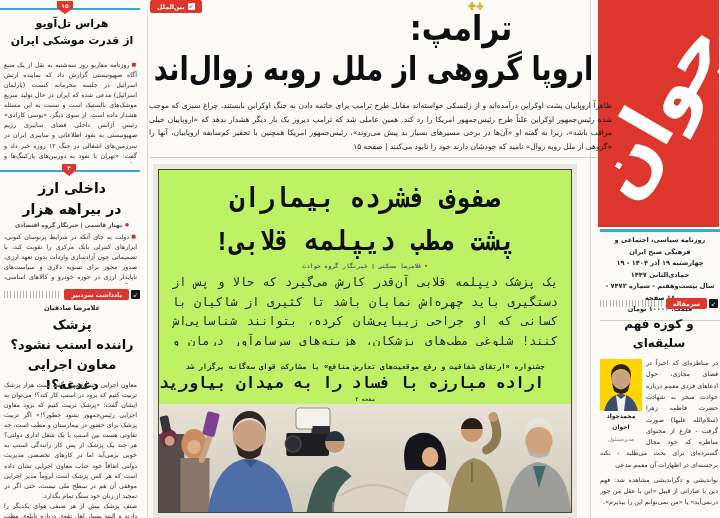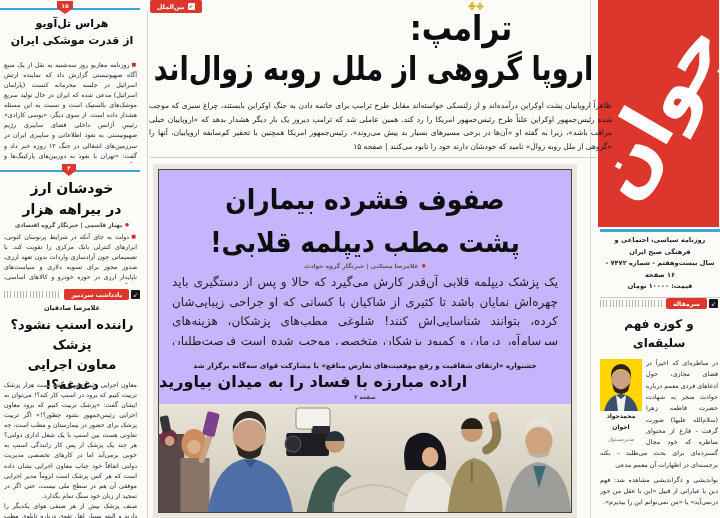--- a/index.html
+++ b/index.html
@@ -42,22 +42,22 @@
           font-weight:900;color:#0e0e10;letter-spacing:-1px;transform:scaleY(1.15);transform-origin:top;}
   .headline1{position:absolute;left:150px;top:50px;width:447px;text-align:center;font-size:27px;
              font-weight:900;color:#0e0e10;letter-spacing:-1.2px;white-space:nowrap;
              transform:scaleY(1.2);transform-origin:top;}
   .lead{position:absolute;left:133px;top:99px;width:463px;font-size:7.5px;line-height:1.82;
         text-align:justify;color:#17181c;margin-left:16px;}
   .divider-h{position:absolute;left:150px;top:157px;width:447px;border-top:1px solid #cfcdc5;}
   
   .center-box{position:absolute;left:153px;top:164px;width:424px;height:354px;background:#e9e7df;
               padding:5px;box-sizing:border-box;}
-  .center-inner{border:1.5px solid #46463f;background:#c4b5fd;height:100%;box-sizing:border-box;
-                position:relative;overflow:hidden;}
+  .center-inner{border:1.5px solid #46463f;background:#bef264;height:100%;box-sizing:border-box;
+                position:relative;overflow:hidden;font-family:Liberation Mono, monospace;}
   .cb-title{margin-top:9px;text-align:center;font-weight:900;font-size:25px;line-height:1.5;
             color:#0e0e10;letter-spacing:-1px;transform:scaleY(1.12);transform-origin:top;}
   .cb-byline{text-align:center;font-size:6px;color:#5a5a5a;margin-top:8px;font-weight:bold;}
   .byline-dot::before{content:"●";color:#c62f26;font-size:4.5px;margin-left:3px;vertical-align:1px;}
   .cb-body{margin:4px 13px 16px;font-size:12px;line-height:1.64;text-align:justify;color:#1d1e22;
            height:72px;overflow:hidden;}
   .cb-kicker{text-align:center;font-size:7.2px;font-weight:bold;margin-top:6px;color:#17181c;}
   .cb-sub{text-align:left;font-size:16px;font-weight:900;margin-top:2px;color:#0e0e10;letter-spacing:-.5px;}
   .cb-page{text-align:center;font-size:5.4px;font-weight:bold;margin-top:3px;color:#333;}
   .cb-photo{position:absolute;left:0;right:0;bottom:0;height:108px;}
@@ -80,20 +80,21 @@
 
   <div class="vdiv" style="left:147px;top:10px;"></div>
   <div class="vdiv" style="left:590px;"></div>
 
   <div class="logo-block">
     <div class="logo-text">جوان</div>
   </div>
 
   <div class="masthead-box">
     <div>روزنامه سیاسی، اجتماعی و فرهنگی صبح ایران</div>
+    <div>چهارشنبه ۱۹ آذر ۱۴۰۴ - ۱۹ جمادی‌الثانی ۱۴۴۷</div>
     <div>سال بیست‌وهفتم - شماره ۷۴۷۲ - ۱۶ صفحه</div>
     <div>قیمت: ۱۰۰۰۰ تومان</div>
   </div>
 
   <div class="editorial">
     <div class="badge-row">
       <span class="blk-icon">↙</span>
       <span class="red-badge">سرمقاله</span>
       <span class="hatch"></span>
     </div>
@@ -228,36 +229,36 @@
     <div class="lc-title" style="top:16px;font-size:11px;line-height:1.5;">
       <div>هراس تل‌آویو</div>
       <div>از قدرت موشکی ایران</div>
     </div>
     <div class="lc-body red-sq" style="top:60px;height:103px;">روزنامه معاریو روز سه‌شنبه به نقل از یک منبع آگاه صهیونیستی گزارش داد که نماینده ارتش اسرائیل در جلسه محرمانه کنست (پارلمان اسرائیل) مدعی شده که ایران در حال تولید سریع موشک‌های بالستیک است و نسبت به این مسئله هشدار داده است. از سوی دیگر، «یوسی کارادی» رئیس آژانس داخلی فضای سایبری رژیم صهیونیستی به نفوذ اطلاعاتی و سایبری ایران در سرزمین‌های اشغالی در جنگ ۱۲ روزه خبر داد و گفت: «تهران با نفوذ به دوربین‌های پارکینگ‌ها و دیگر دوربین‌های جاده‌ای حرکت شخصیت‌های مهم اسرائیلی را زیر نظر گرفت تا عملیات‌هایی برای هدف قرار دادن و آسیب رساندن به آنها طراحی کند»</div>
 
     <div class="lc-line" style="top:170px;"></div>
     <div class="diamond" style="left:62px;top:164px;width:14px;height:12px;font-size:5.5px;line-height:8px;">۴</div>
 
     <div class="lc-title" style="top:178px;font-size:14px;line-height:1.5;">
-      <div>خودشان ارز</div>
+      <div>داخلی ارز</div>
       <div>در بیراهه هزار</div>
     </div>
     <div class="lc-byline byline-dot" style="top:222px;">بهناز قاسمی | خبرنگار گروه اقتصادی</div>
     <div class="lc-body red-sq" style="top:232px;height:52px;">دولت به جای آنکه در شرایط پرنوسان کنونی، ابزارهای کنترلی بانک مرکزی را تقویت کند، با تصمیماتی چون آزادسازی واردات بدون تعهد ارزی، صدور مجوز برای تسویه دلاری و سیاست‌های ناپایدار ارزی در حوزه خودرو و کالاهای اساسی، عملاً به برهم خوردن تعادل بازار کمک کرده است</div>
 
     <div class="badge-row" style="position:absolute;left:4px;top:289px;width:136px;">
       <span class="blk-icon">↙</span>
       <span class="red-badge">یادداشت سردبیر</span>
       <span class="hatch"></span>
     </div>
     <div class="lc-byline" style="top:304px;font-size:6.6px;color:#222;">غلامرضا صادقیان</div>
 
     <div class="lc-title" style="top:315px;font-size:13px;line-height:1.55;">
+      <div>پزشک</div>
       <div>راننده اسنپ نشود؟</div>
-      <div>پزشک</div>
       <div>معاون اجرایی دغدغه؟!</div>
     </div>
     <div class="lc-body" style="top:380px;height:138px;">
       <span>معاون اجرایی رئیس‌جمهور گفته است هزار پزشک تربیت کنیم که برود در اسنپ کار کند؟! می‌توان به ایشان گفت: «پزشک تربیت کنیم که برود معاون اجرایی رئیس‌جمهور بشود چطور؟!» اگر تربیت پزشک برای حضور در بیمارستان و مطب است، چه تفاوتی هست بین اسنپ با یک شغل اداری دولتی؟ هر چند یک پزشک از پس کار رانندگی اسنپ به خوبی برمی‌آید اما در کارهای تخصصی مدیریت دولتی اتفاقاً خود جناب معاون اجرایی نشان داده است که هر کس پزشک است لزوماً مدیر اجرایی موفقی آن هم در سطح ملی نیست، حتی اگر در تمجید از زنان خود سنگ تمام بگذارد.</span>
       <br>
       <span>صنف پزشک بیش از هر صنفی هوای یکدیگر را دارند و البته بسیار اهل تقوی درباره تابلوی مطب خود هستند. مسئله این صنف که حالا می‌خواهند جلوی افزایش ظرفیت دانشجوی پزشکی را بگیرند، نه دغدغه علمی و نگرانی از آموزش کافی دانشجو است و نه دغدغه ملی مهاجرت. هر کس از مسائل این صنف و پشت پرده‌های آن خبر دارد، می‌داند که...</span>
     </div>
   </div>
 
 </div>

